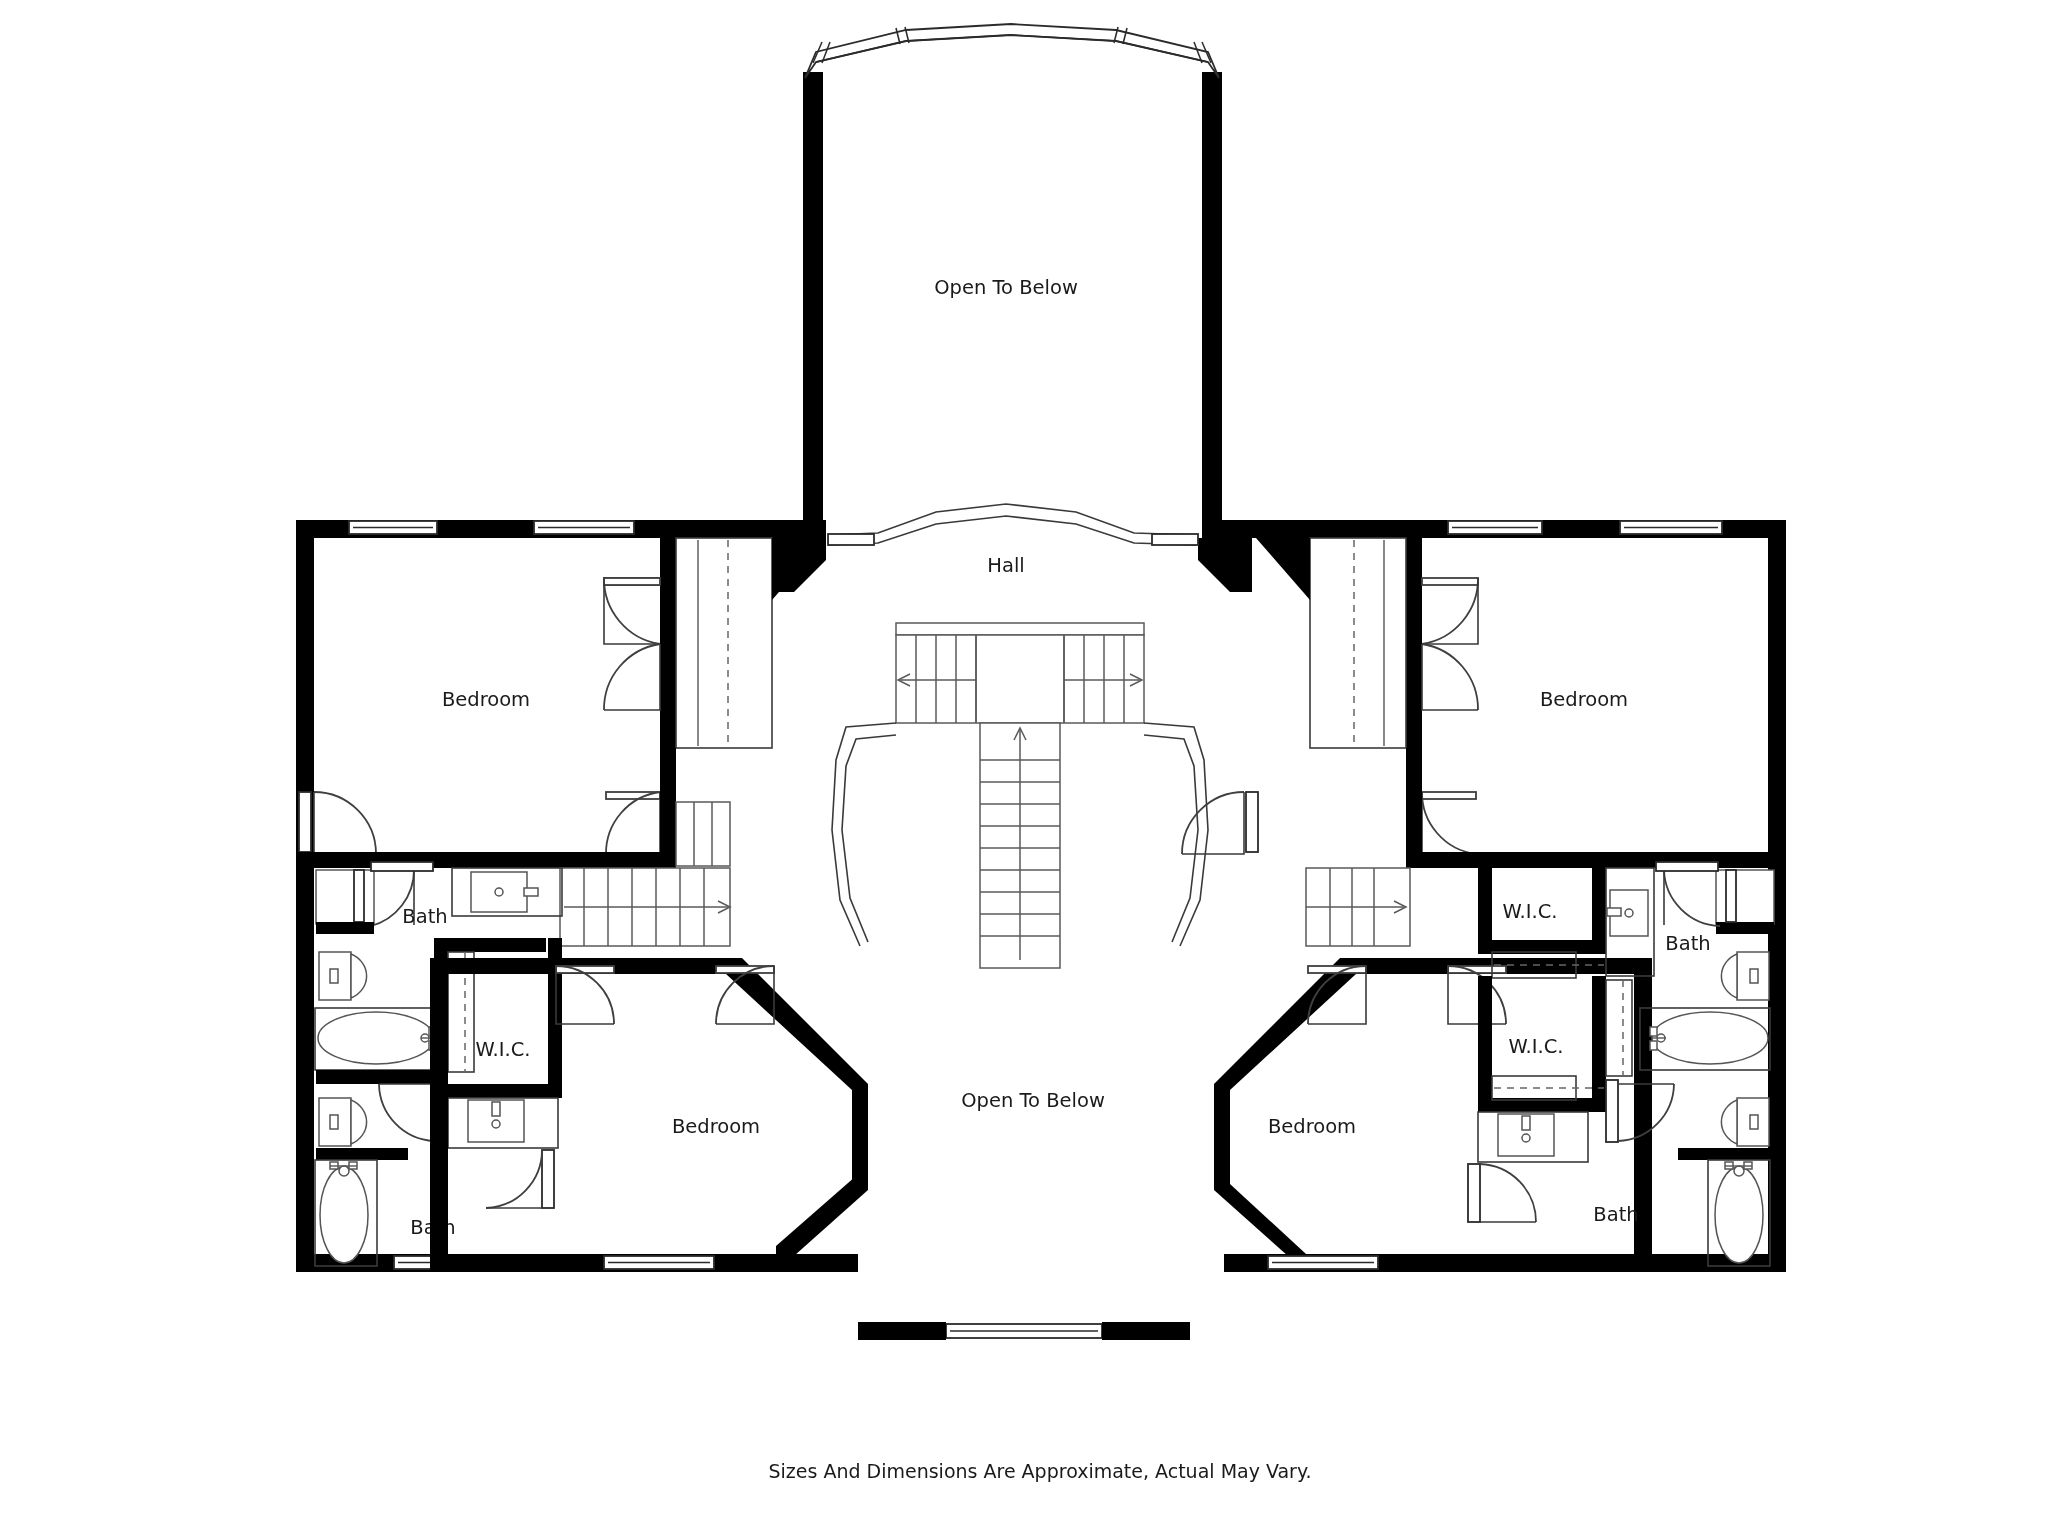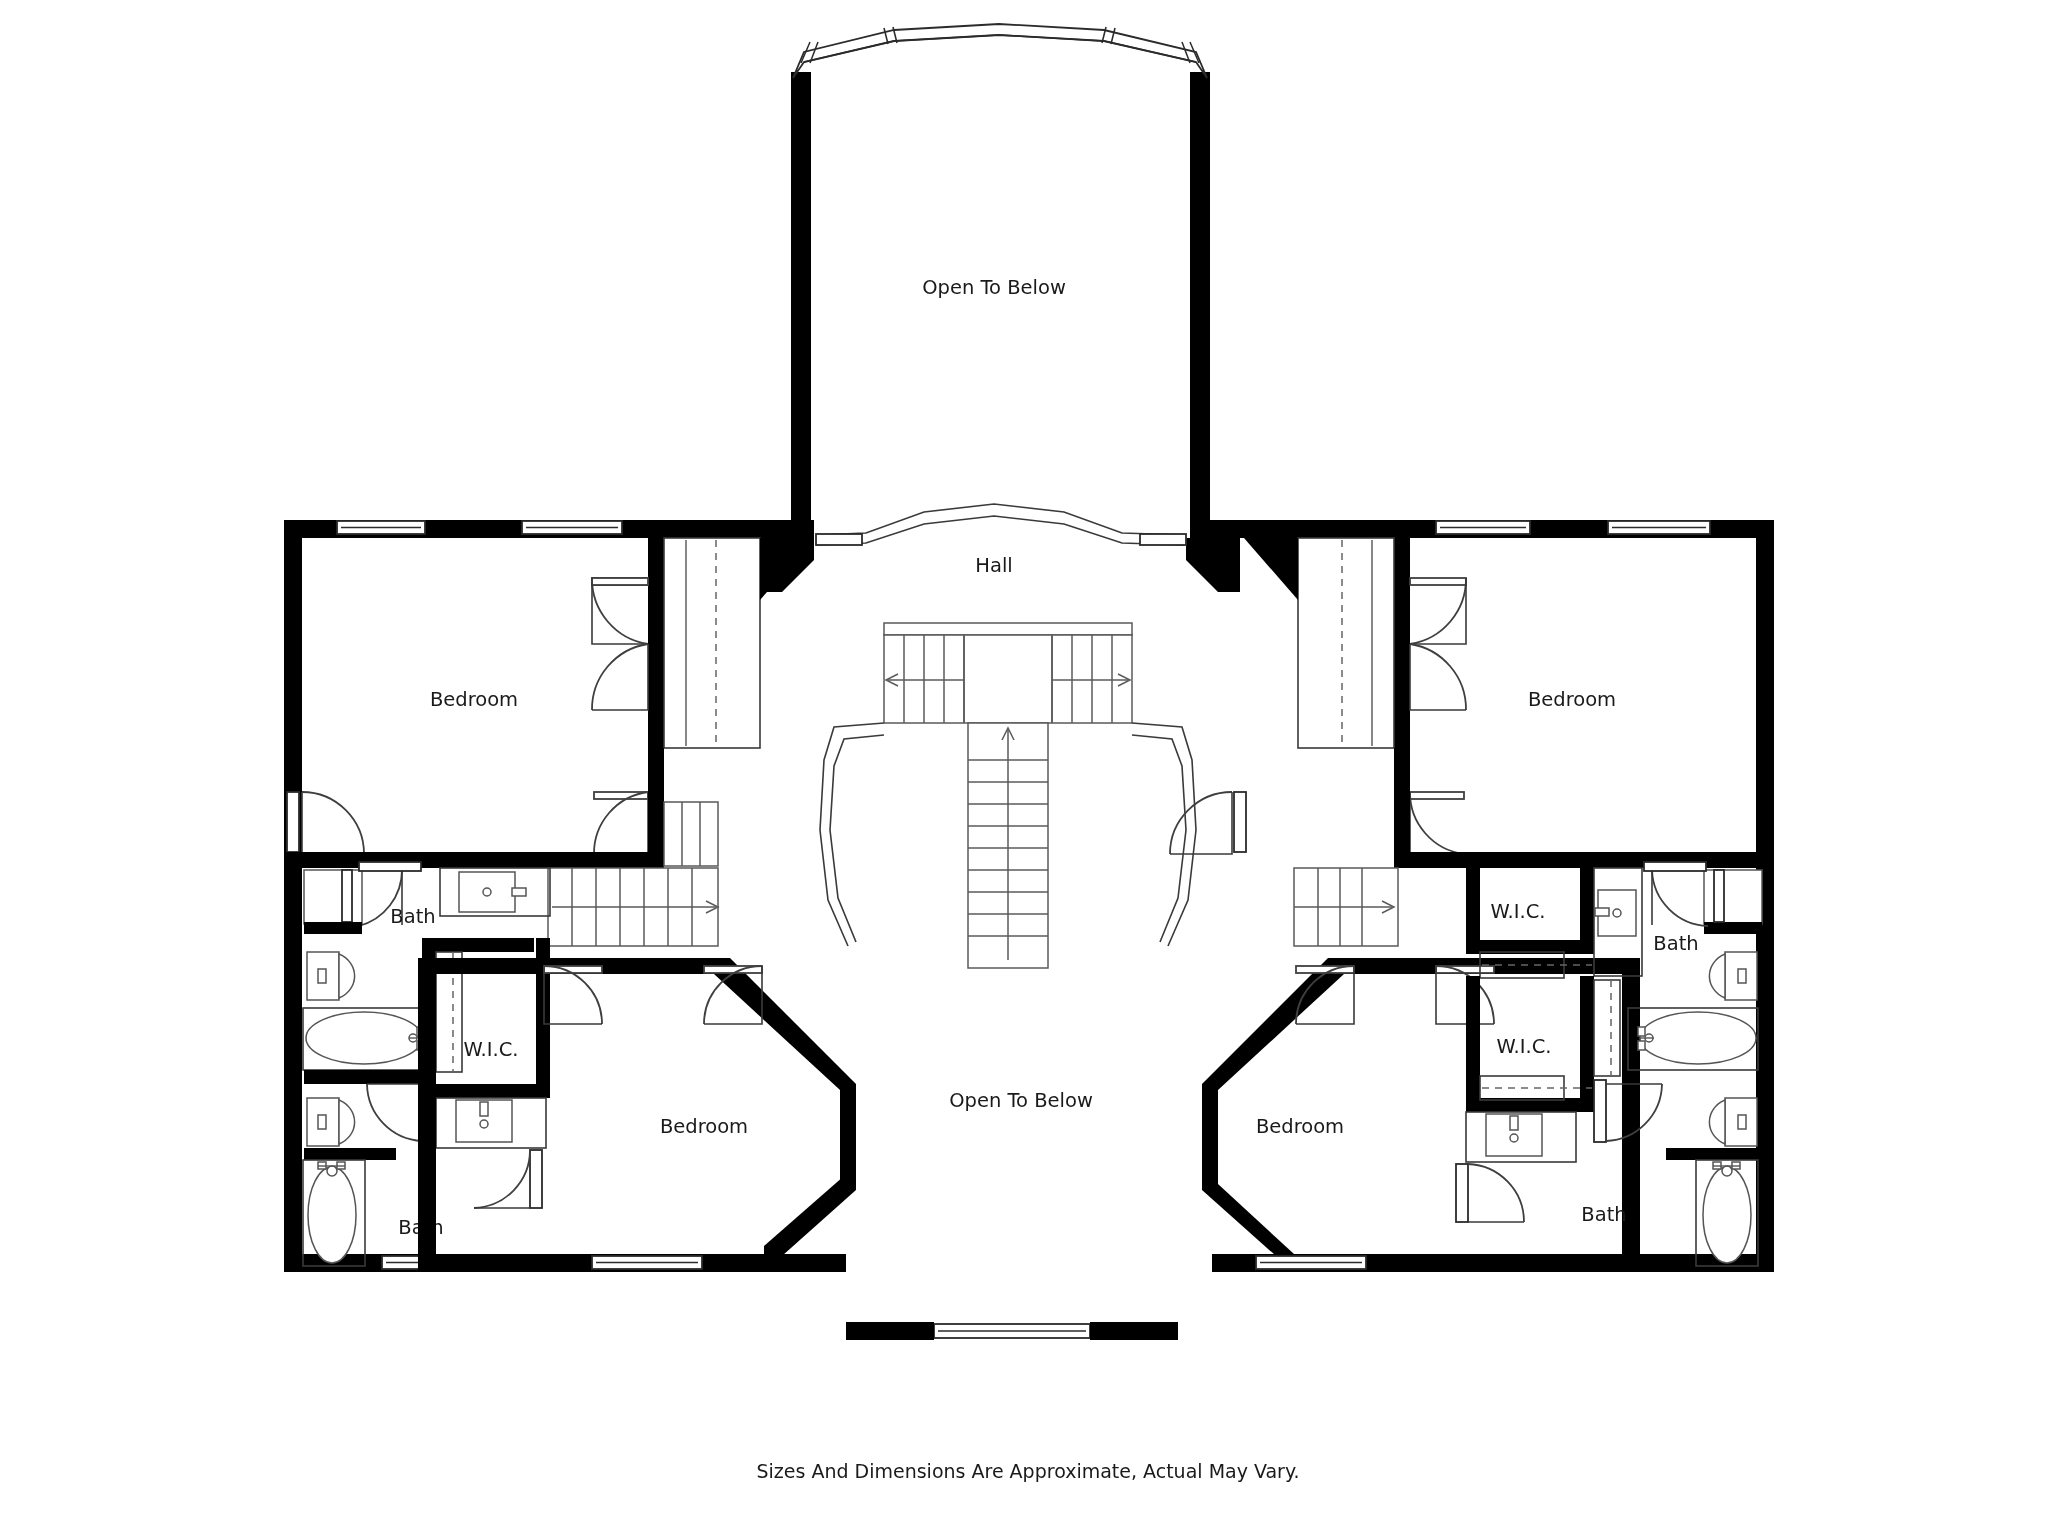--- a/index.html
+++ b/index.html
@@ -10,21 +10,21 @@
   }
   body {
     width: 2048px;
     height: 1536px;
     font-family: "DejaVu Sans", "Liberation Sans", sans-serif;
     position: relative;
     overflow: hidden;
   }
   #floorplan-root {
     position: absolute;
-    left: 4px; top: 0;
+    left: 16px; top: 0;
     width: 1884px;
     height: 1536px;
   }
   svg.plan {
     display: block;
     width: 2048px;
     height: 1536px;
   }
   .wall      { fill: #000000; stroke: none; }
   .thinline  { fill: none; stroke: #3a3a3a; stroke-width: 1.6; }

